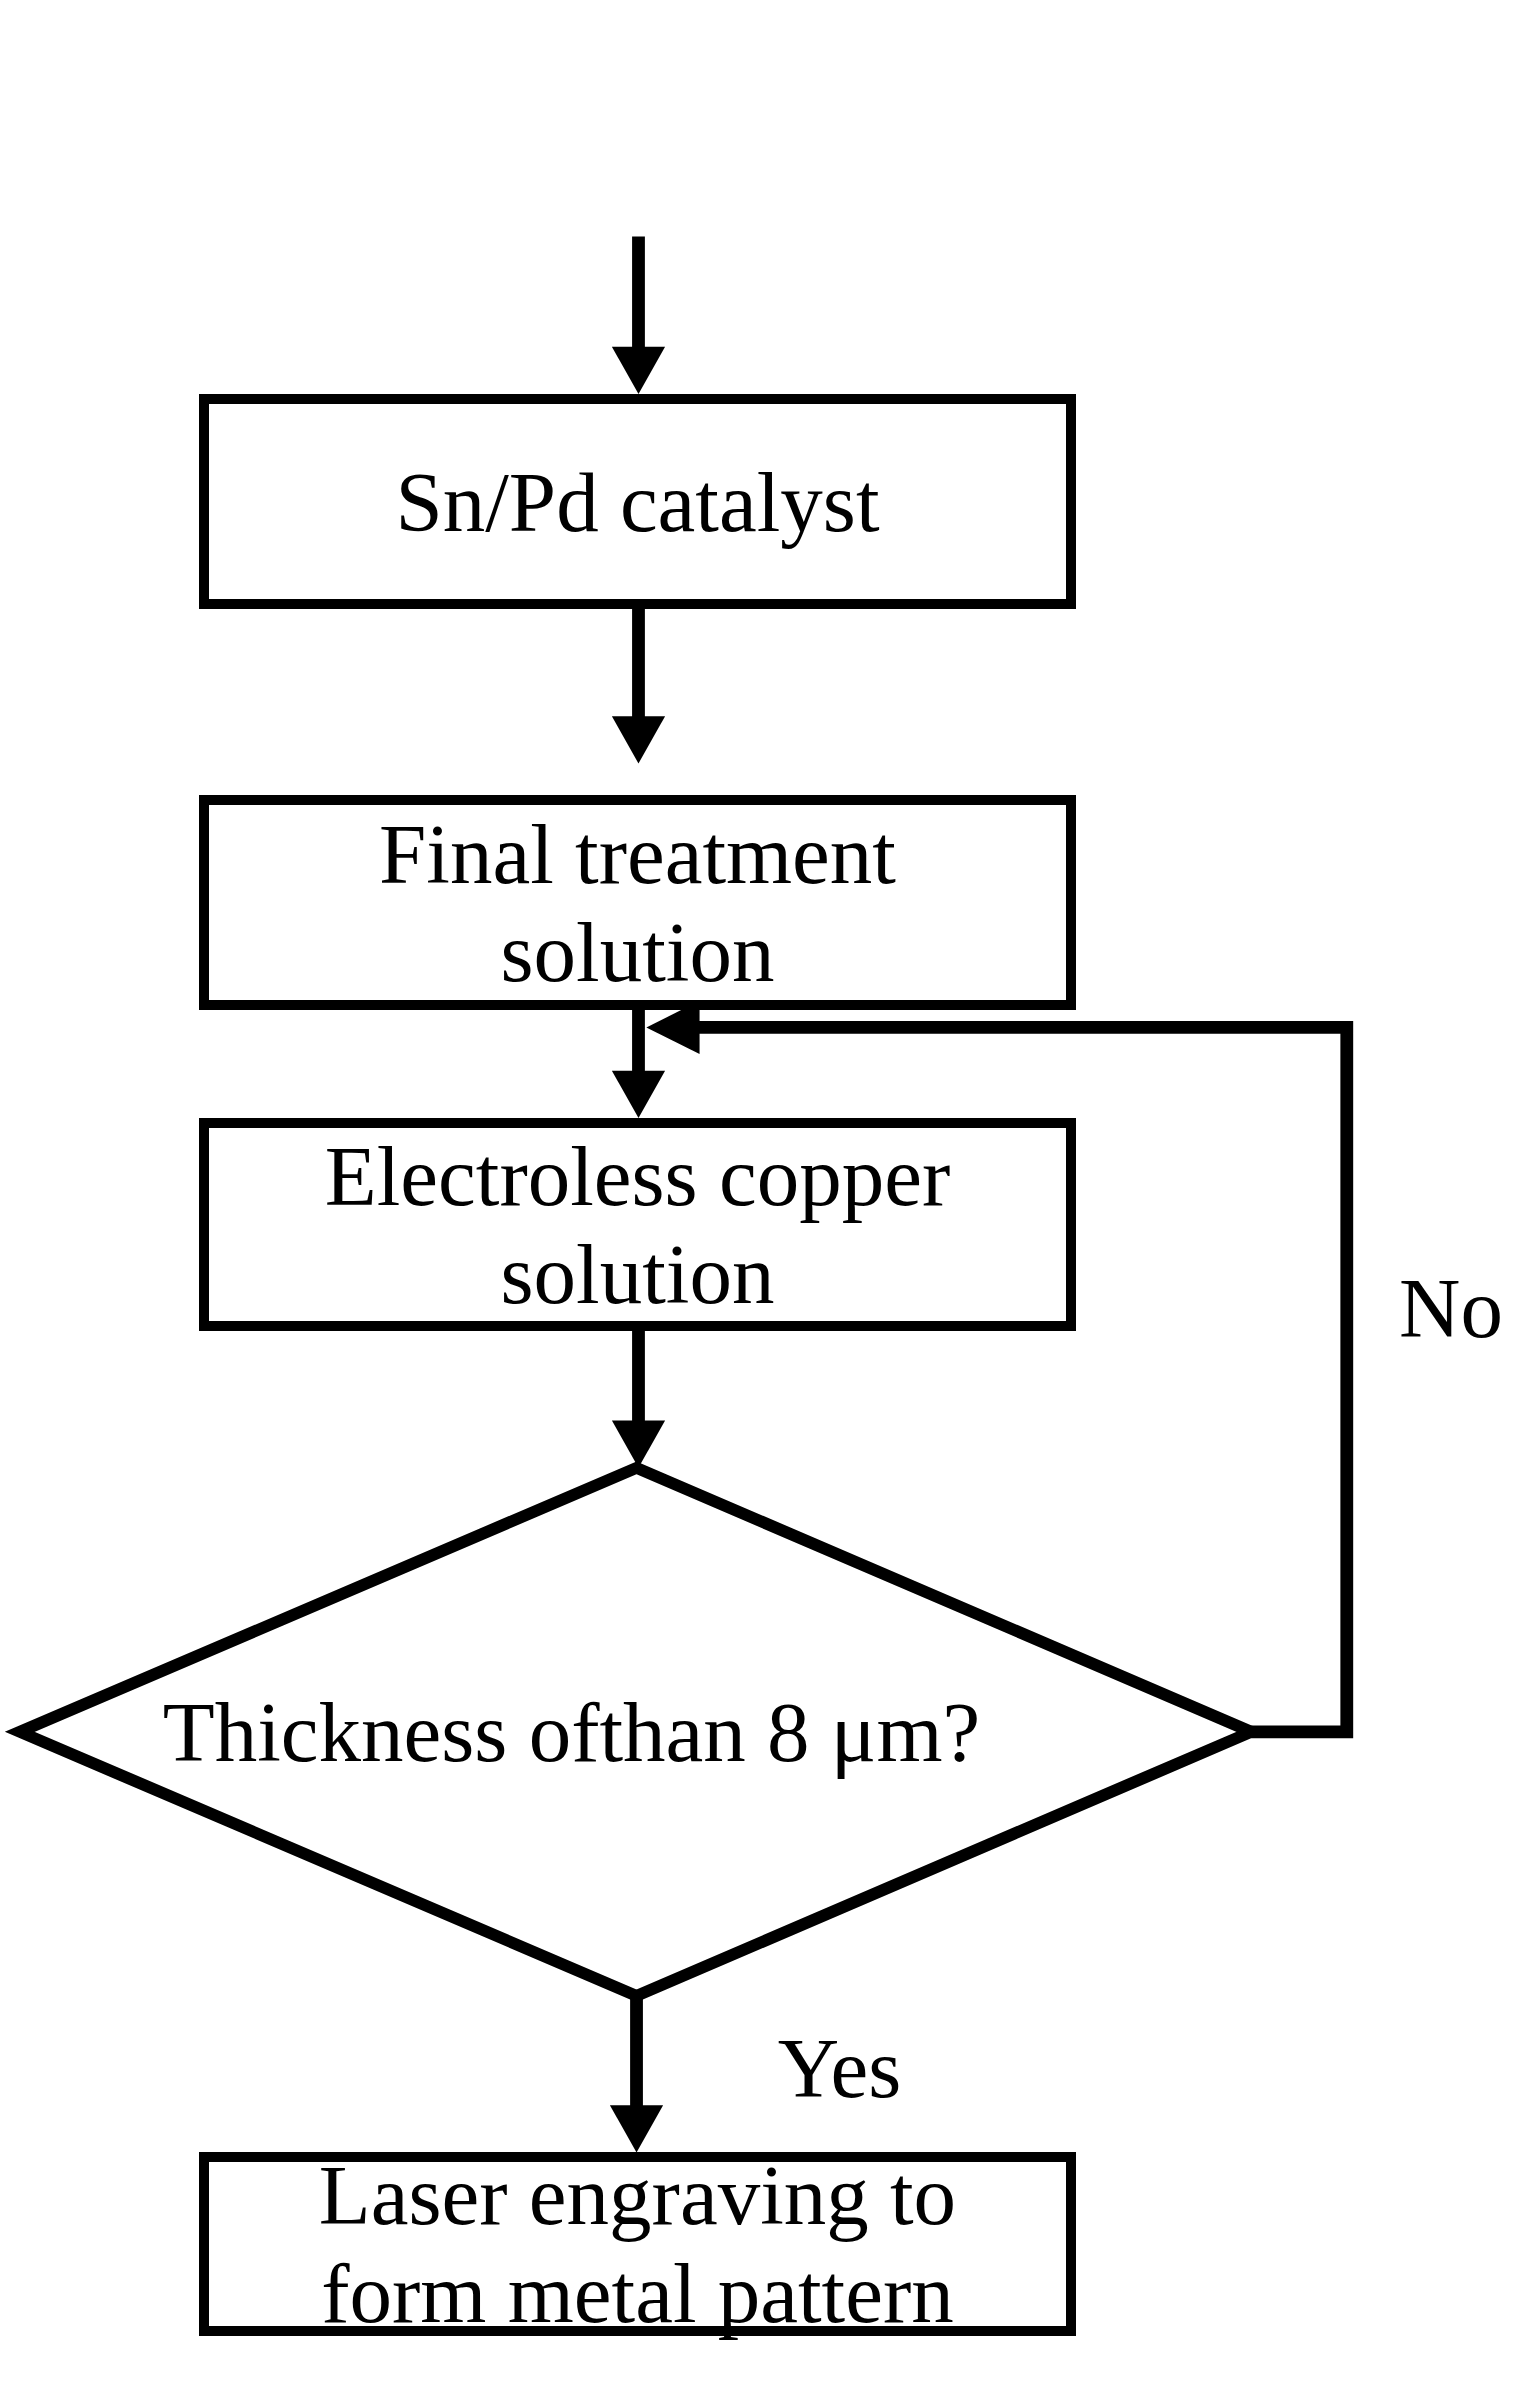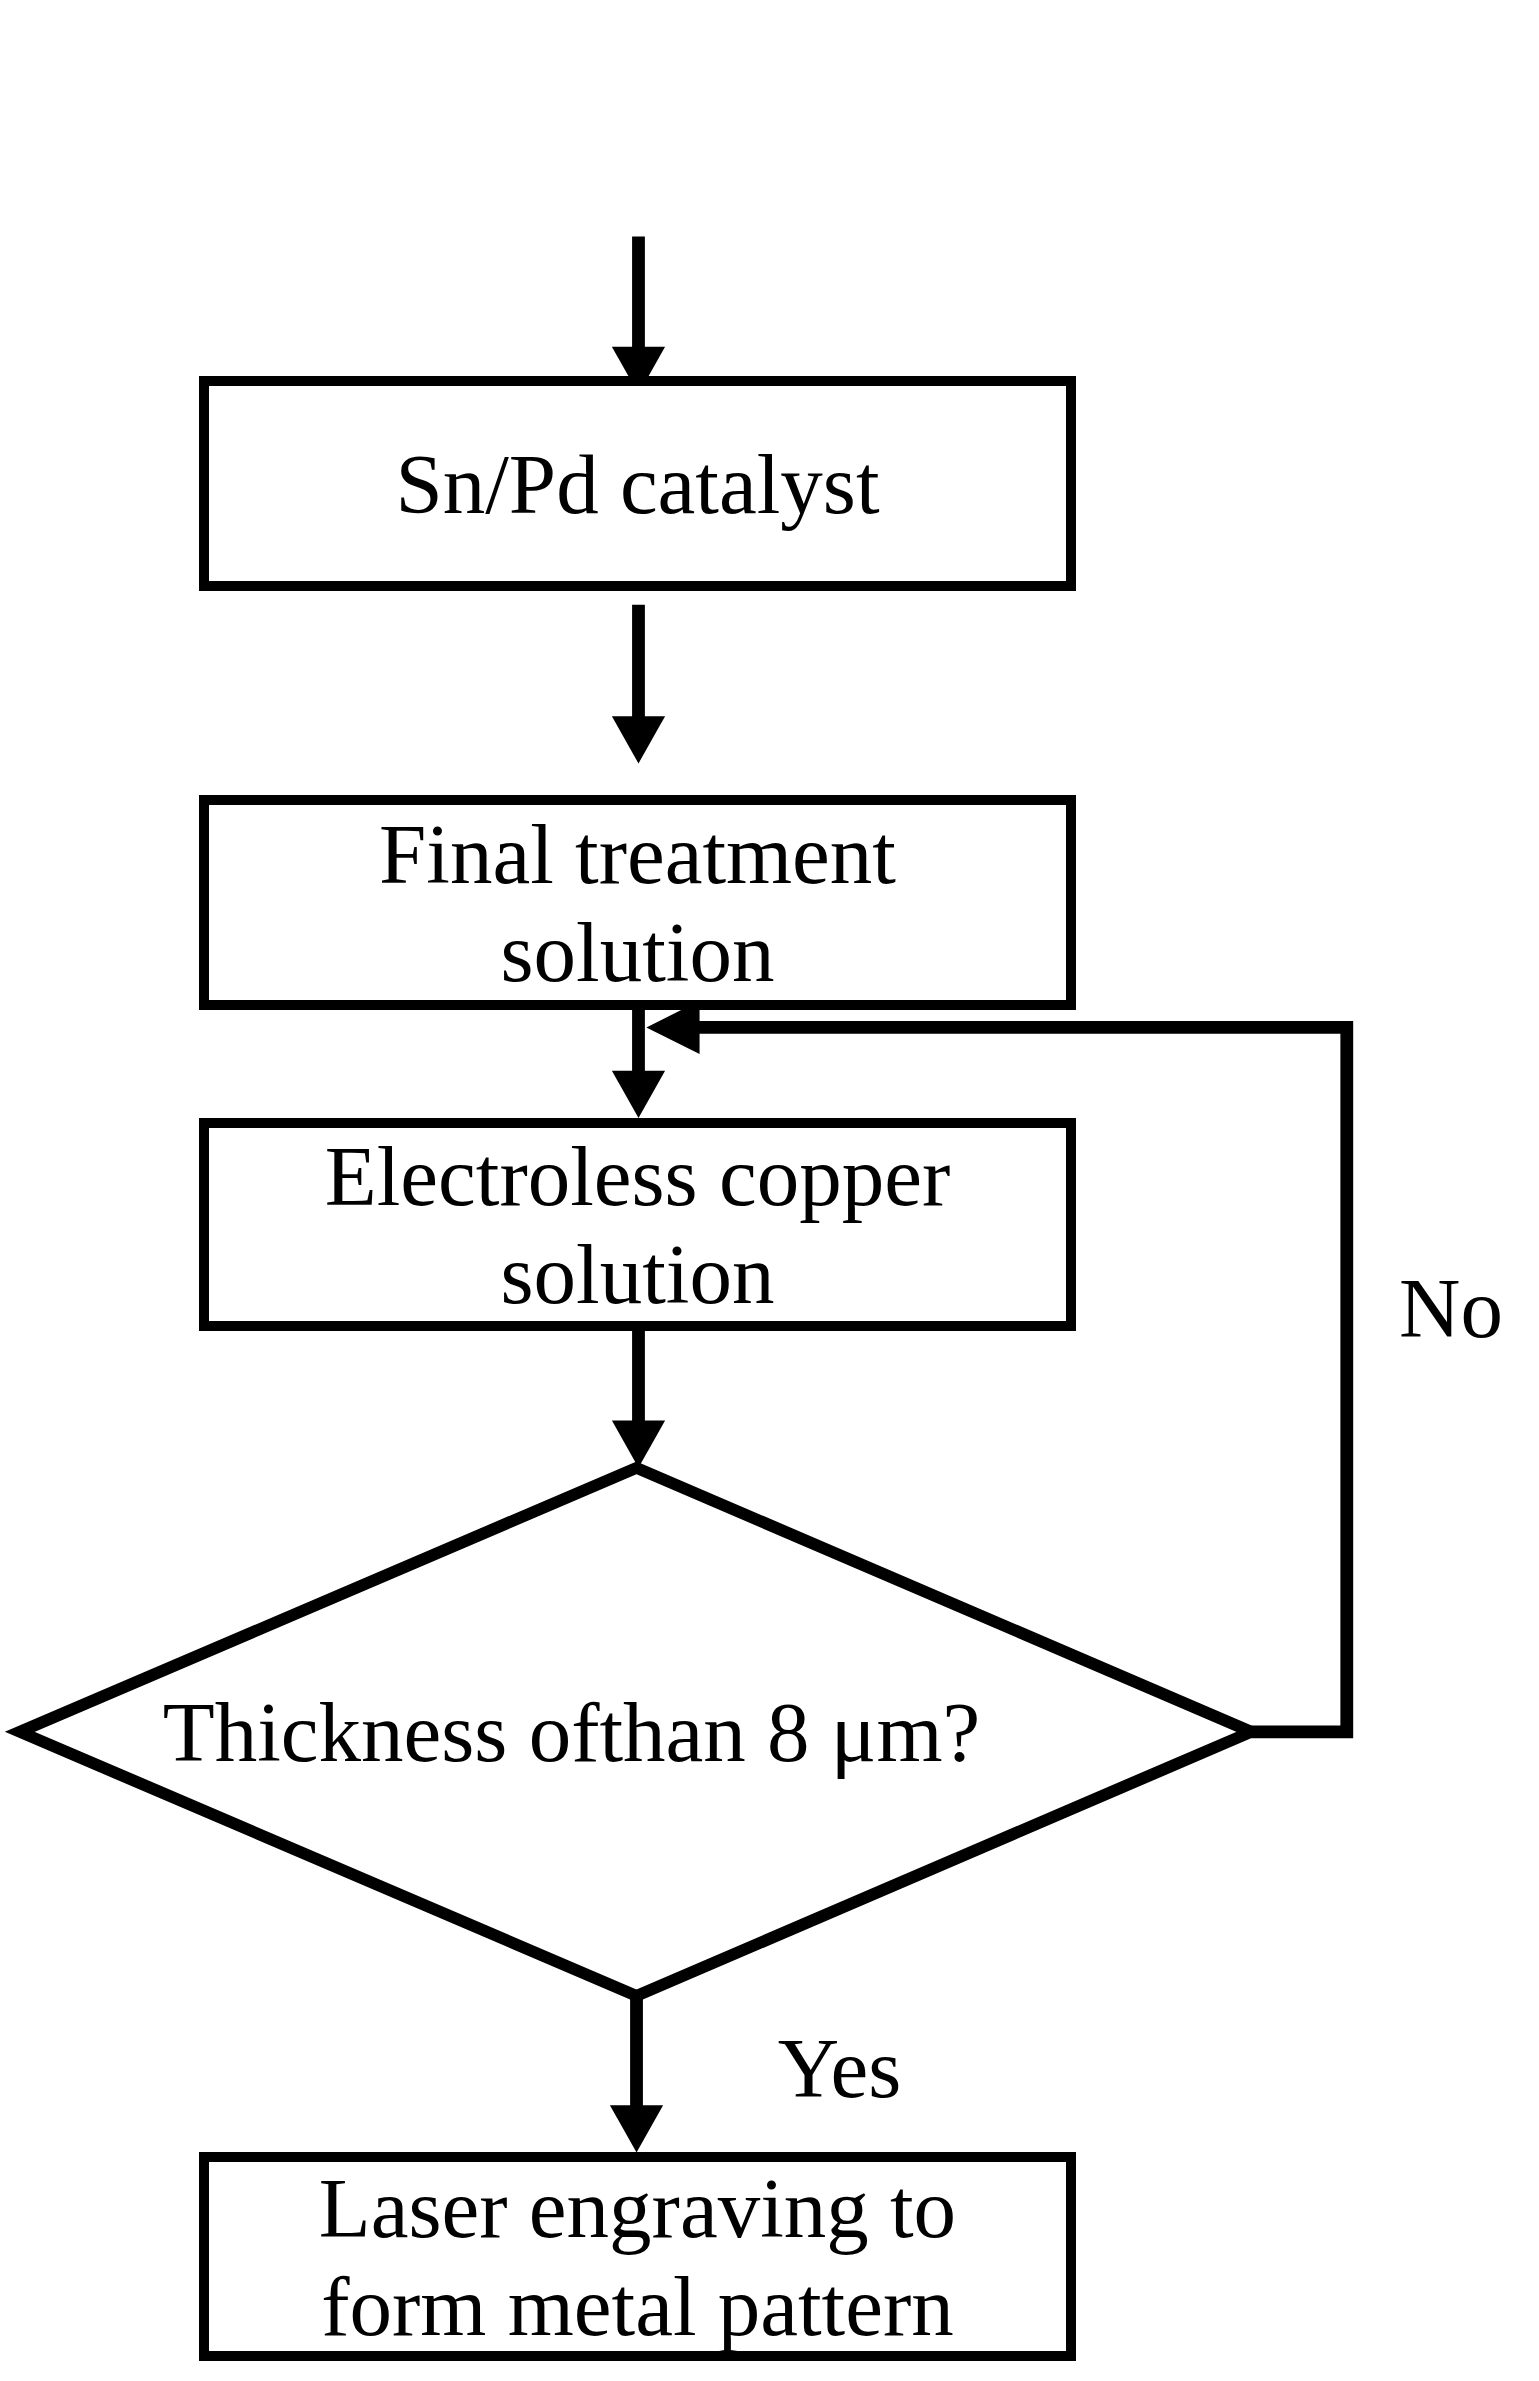--- a/index.html
+++ b/index.html
@@ -52,24 +52,24 @@
     display: flex;
     flex-direction: column;
     align-items: center;
     justify-content: center;
     text-align: center;
     font-size: 85px;
     line-height: 98px;
   }
   .box span { display: block; white-space: nowrap; }
   #box-etching     { top: 26.6px;   height: 215px; }
-  #box-catalyst    { top: 376px;  height: 215px; }
+  #box-catalyst    { top: 394px;  height: 215px; }
   #box-final       { top: 763px;  height: 215px; margin-top: 32px; }
   #box-electroless { top: 1118px; height: 213px; }
-  #box-laser       { top: 2152px; height: 209px; }
+  #box-laser       { top: 2152px; height: 184px; }
 
   .diamond-label {
     position: absolute;
     left: 79px;
     top: 1537px;
     width: 985px;
     height: 390px;
     display: flex;
     flex-direction: row;
     align-items: center;

